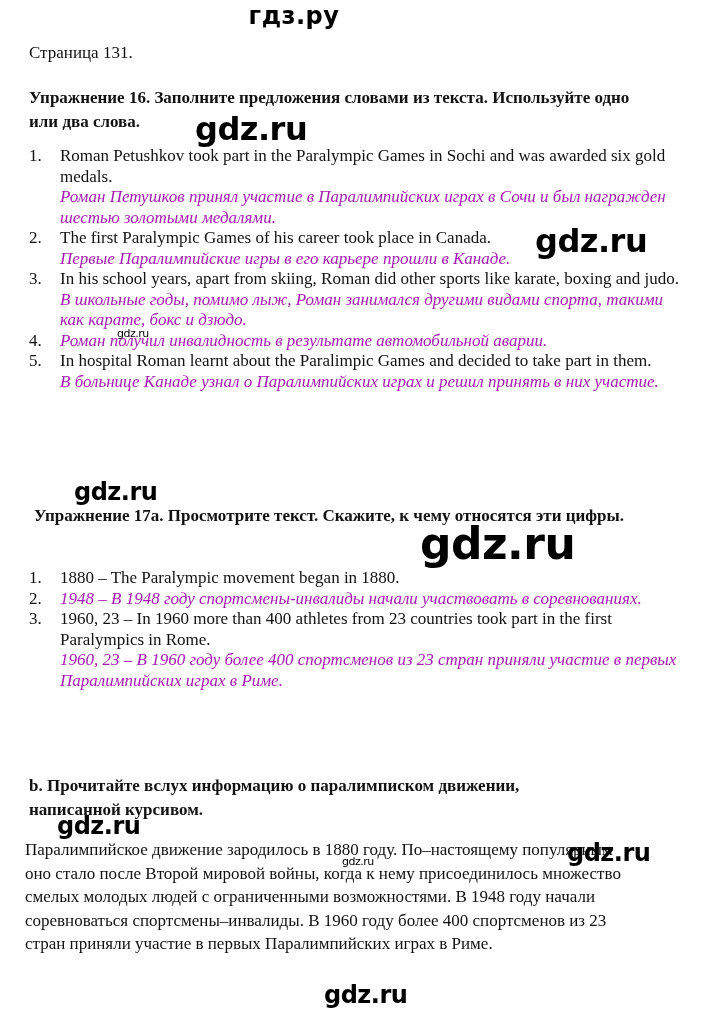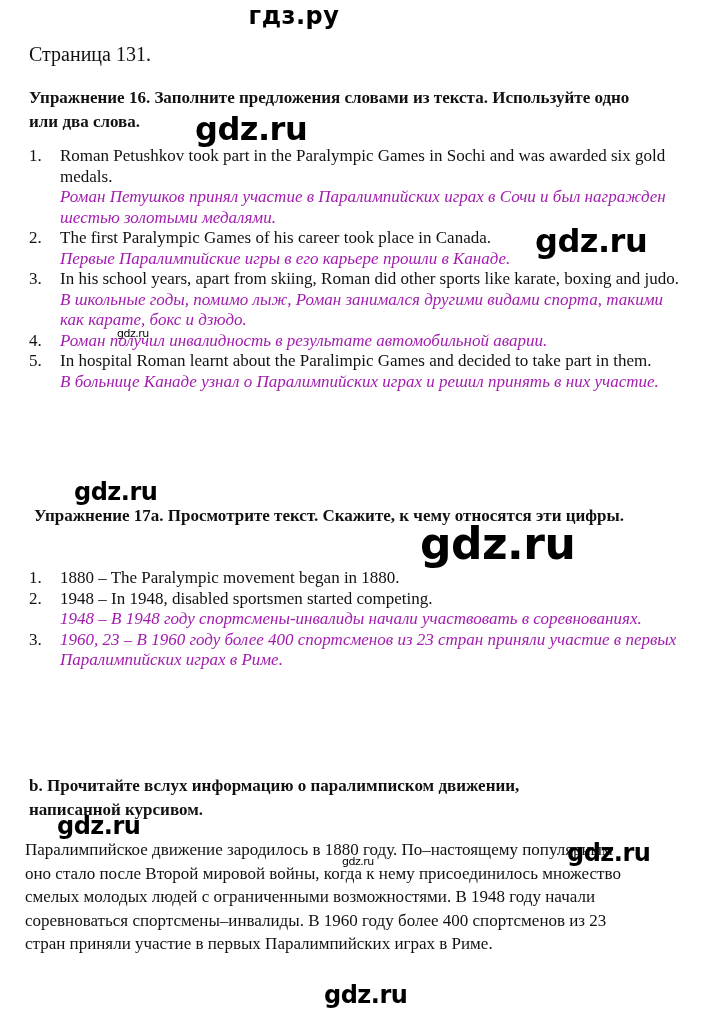--- a/index.html
+++ b/index.html
@@ -24,21 +24,21 @@
       font-family: "DejaVu Sans", "Liberation Sans", sans-serif;
       font-weight: bold;
       font-size: 24px;
       color: #000;
       letter-spacing: 0.5px;
     }
     .page-label {
       position: absolute;
       left: 29px;
       top: 43px;
-      font-size: 20px;
+      font-size: 17px;
     }
     .ex-title {
       position: absolute;
       left: 29px;
       font-weight: bold;
       font-size: 17px;
       line-height: 24px;
       width: 630px;
     }
     .list {
@@ -127,25 +127,25 @@
 
 <div class="ex-title" style="top:504px; width:600px;text-align:center;">Упражнение 17а. Просмотрите текст. Скажите, к чему относятся эти цифры.</div>
 
 <ol class="list" style="top:568px;">
   <li class="item">
     <span class="num">1.</span>
     <span class="en">1880 – The Paralympic movement began in 1880.</span>
   </li>
   <li class="item">
     <span class="num">2.</span>
-    <span class="en">1948 – In 1948, disabled sportsmen started competing.</span>
     <span class="ru">1948 – В 1948 году спортсмены-инвалиды начали участвовать в соревнованиях.</span>
   </li>
   <li class="item">
     <span class="num">3.</span>
+    <span class="en">1960, 23 – In 1960 more than 400 athletes from 23 countries took part in the first Paralympics in Rome.</span>
     <span class="ru">1960, 23 – В 1960 году более 400 спортсменов из 23 стран приняли участие в первых Паралимпийских играх в Риме.</span>
   </li>
 </ol>
 
 <div class="ex-title" style="top:774px; width:560px;">b. Прочитайте вслух информацию о паралимписком движении, написанной курсивом.</div>
 
 <div class="para">Паралимпийское движение зародилось в 1880 году. По–настоящему популярным оно стало после Второй мировой войны, когда к нему присоединилось множество смелых молодых людей с ограниченными возможностями. В 1948 году начали соревноваться спортсмены–инвалиды. В 1960 году более 400 спортсменов из 23 стран приняли участие в первых Паралимпийских играх в Риме.</div>
 
 <div class="wm wm-big" style="left:195px; top:110px;">gdz.ru</div>
 <div class="wm wm-big" style="left:535px; top:222px;">gdz.ru</div>

